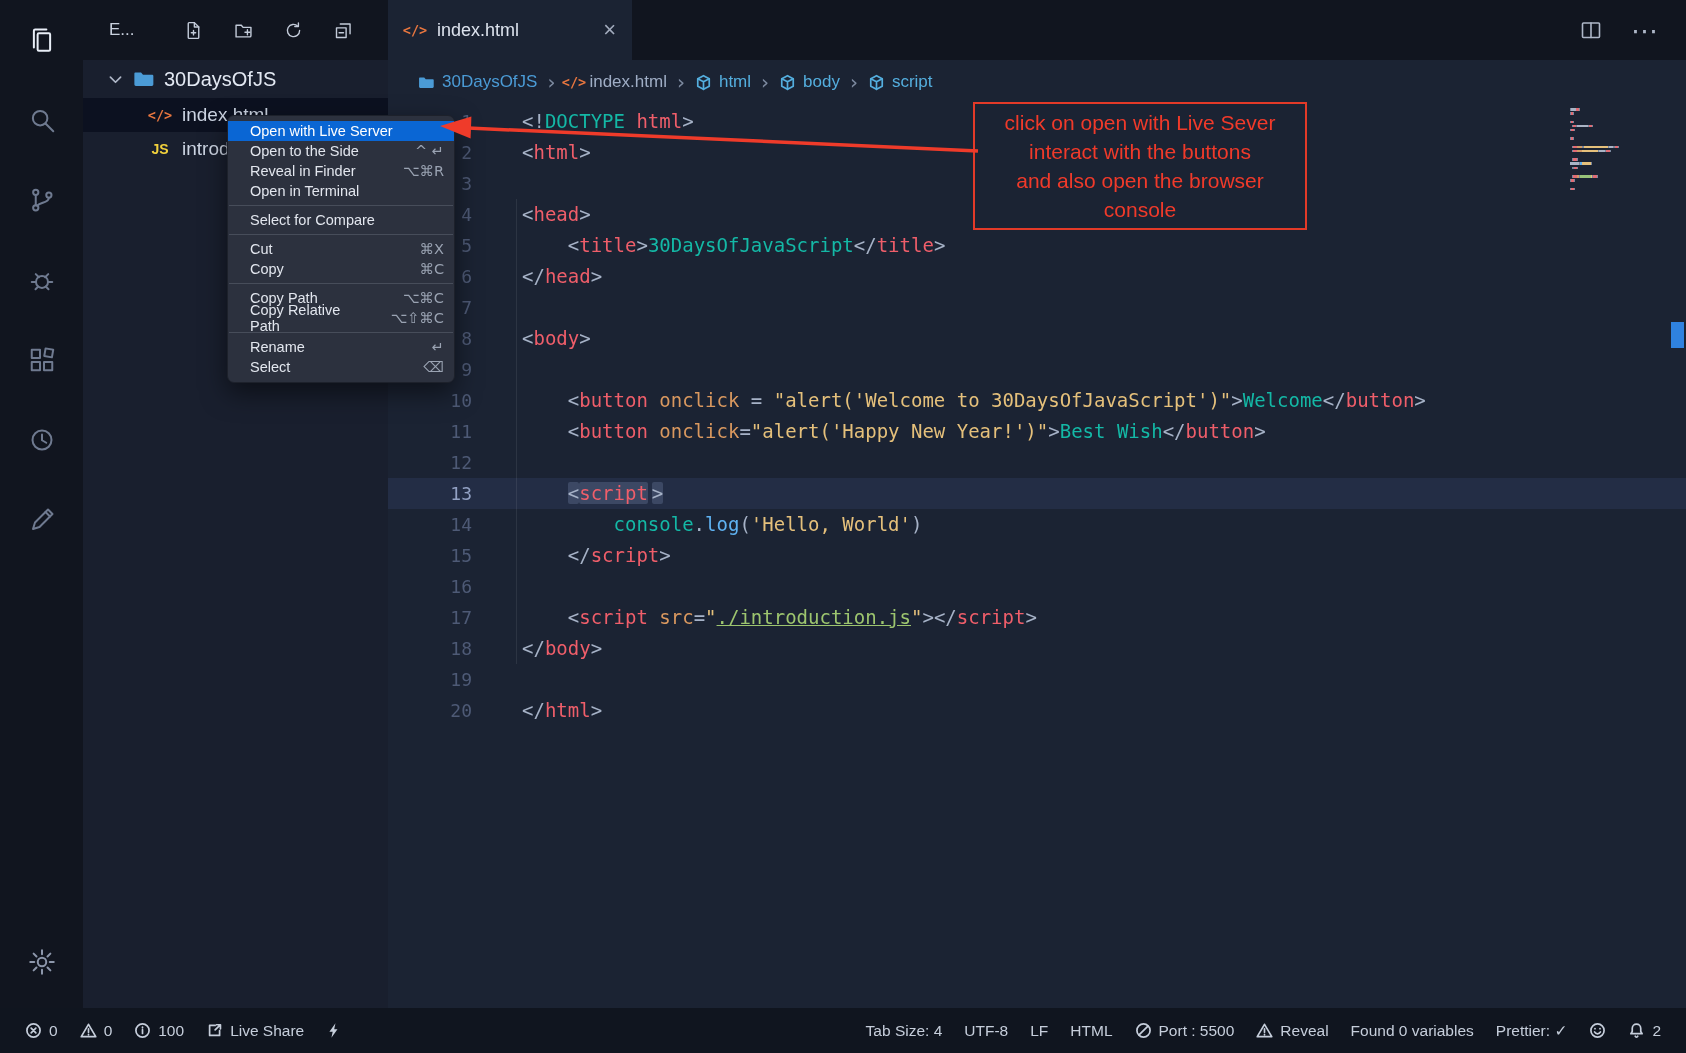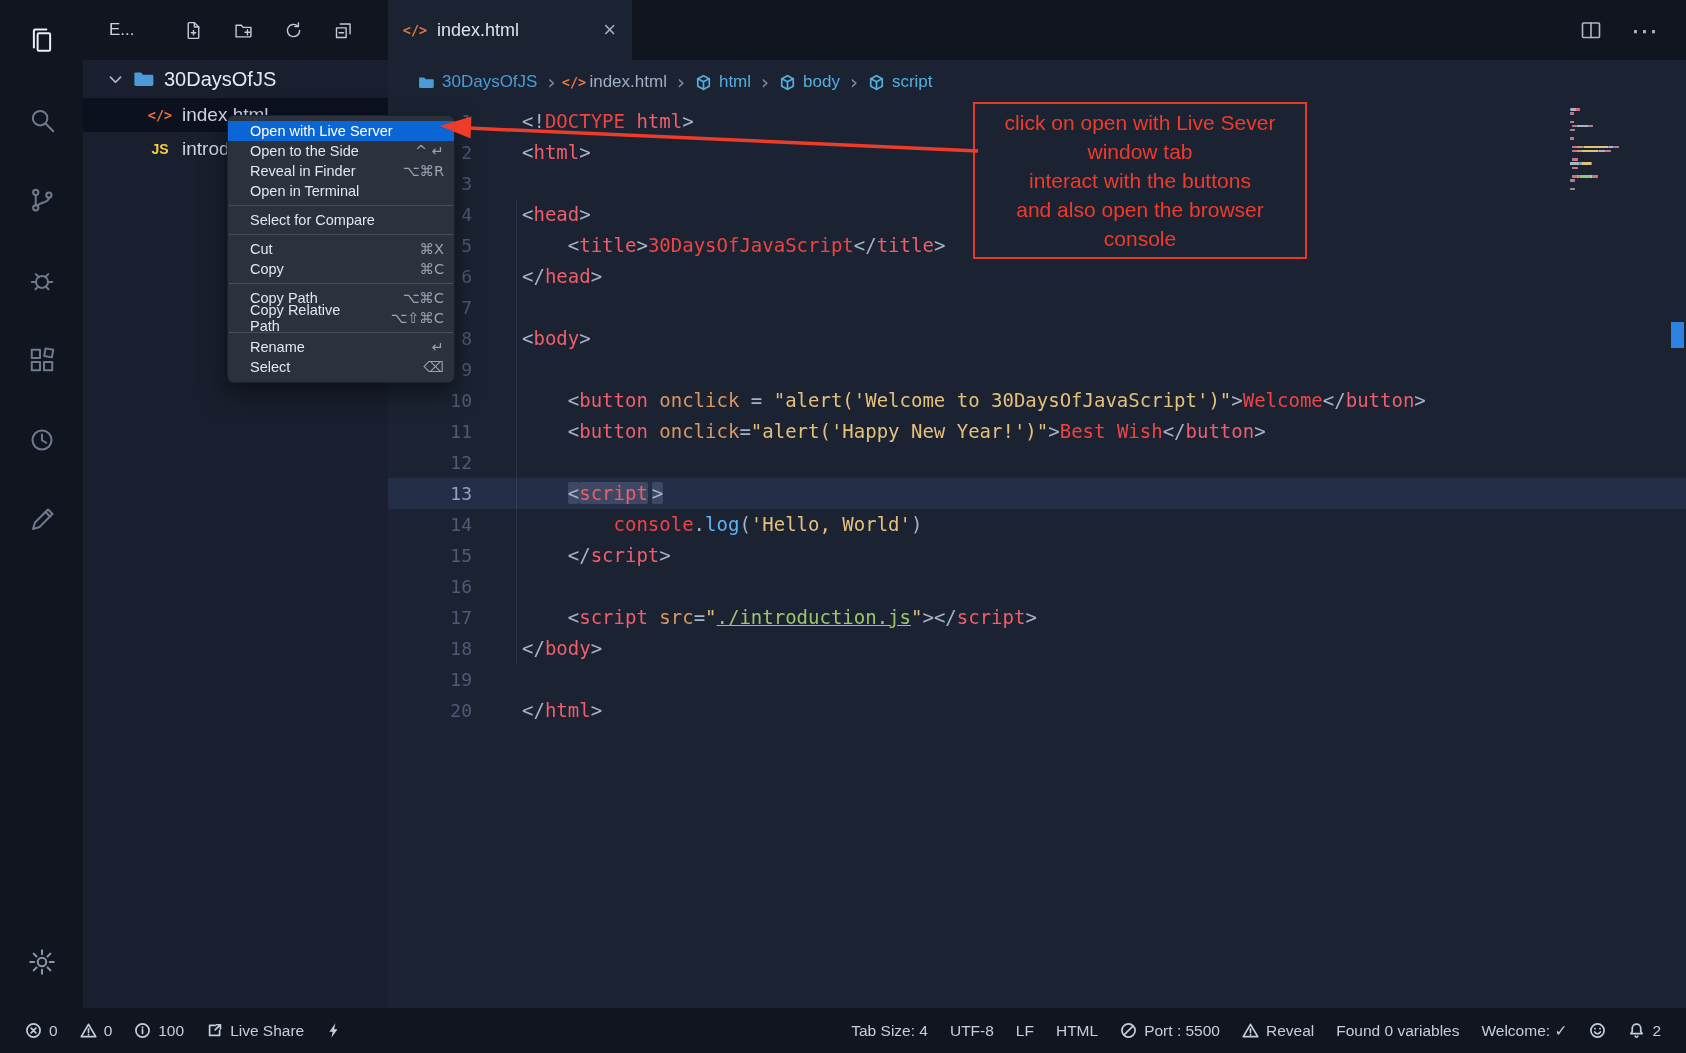--- a/index.html
+++ b/index.html
@@ -55,21 +55,21 @@
         font-family:"DejaVu Sans Mono",monospace;font-size:19px;}
   .code-line{display:flex;height:31px;line-height:31px;white-space:pre;}
   .code-line.active{background:#232d45;}
   .line-num{flex:none;width:84px;text-align:right;margin-right:50px;color:#4e5a76;font-size:18px;}
   .code-line.active .line-num{color:#93a2c4;}
   .line-content{white-space:pre;}
   .tk-p{color:#a6b2c7;}
   .tk-t{color:#ef5e6a;}
   .tk-a{color:#d9985f;}
   .tk-s{color:#e5c07b;}
-  .tk-w{color:#ef4444;}
+  .tk-w{color:#14b8a6;}
   .tk-m{color:#5fb2f2;}
   .tk-g{color:#9dc56f;text-decoration:underline;}
   .tk-hl{background:#3c4864;border-radius:2px;}
   .tk-gap{margin-left:4px;}
   .indent-guide{position:absolute;left:128px;top:95px;width:1px;height:465px;background:rgba(255,255,255,0.08);}
   .minimap{position:absolute;top:4px;right:20px;width:96px;}
   .mm-row{height:2.5px;margin-bottom:1.7px;display:flex;}
   .mm-row i{display:block;height:100%;}
   .scroll-marker{position:absolute;right:2px;top:218px;width:13px;height:26px;background:#2f82e0;}
   
@@ -522,21 +522,21 @@
               <path d="M8 2.2L14.8 13.8H1.2z"></path>
               <path d="M8 6.4v3.2M8 11.6v.5"></path>
             </svg>
           </span>
           <span class="st-text">Reveal</span>
         </div>
         <div class="st-item">
           <span class="st-text">Found 0 variables</span>
         </div>
         <div class="st-item">
-          <span class="st-text">Welcome: ✓</span>
+          <span class="st-text">Prettier: ✓</span>
         </div>
         <div class="st-item">
           <span class="icon">
             <svg viewBox="0 0 16 16">
               <circle cx="8" cy="8" r="6.2"></circle>
               <path d="M5.6 6.3h.1M10.3 6.3h.1"></path>
               <path d="M5.2 9.3c.7 1.2 1.6 1.8 2.8 1.8s2.1-.6 2.8-1.8"></path>
             </svg>
           </span>
         </div>
@@ -595,21 +595,20 @@
         <span class="menu-sc">↵</span>
       </div>
       <div class="menu-item">
         <span class="menu-label">Select</span>
         <span class="menu-sc">⌫</span>
       </div>
     </div>
 
   <div class="note" id="note">
       <div class="note-line">click on open with Live Sever</div>
-      <div class="note-line">window tab</div>
       <div class="note-line">interact with the buttons</div>
       <div class="note-line">and also open the browser</div>
       <div class="note-line">console</div>
     </div>
 
   <svg class="arrow" width="1686" height="1053" viewBox="0 0 1686 1053">
     <line x1="978" y1="151" x2="468" y2="128" stroke="#ef3b2a" stroke-width="3.5"></line>
     <polygon points="440,126 471.4,116.5 470.6,138.5" fill="#ef3b2a"></polygon>
   </svg>
 

